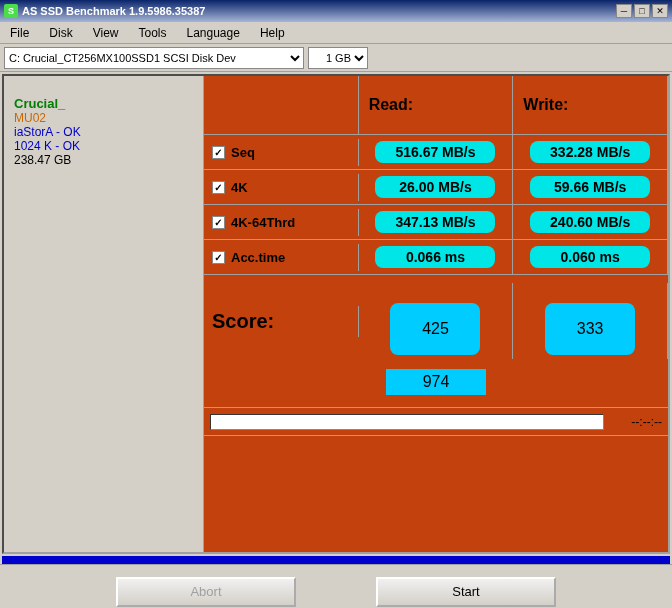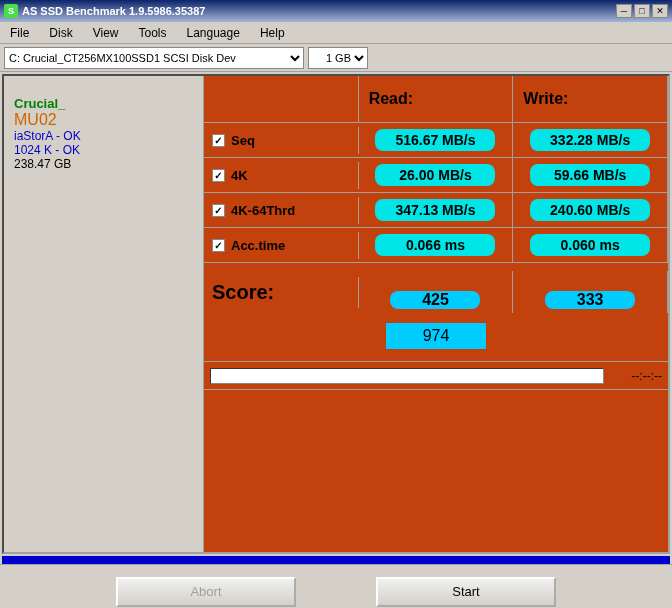--- a/index.html
+++ b/index.html
@@ -112,21 +112,21 @@
       border-right: 1px solid #a0a0a0;
       background: #d4d0c8;
     }
     .drive-name {
       color: #008000;
       font-size: 13px;
       font-weight: bold;
     }
     .drive-model {
       color: #cc6600;
-      font-size: 16px;
+      font-size: 12px;
     }
     .drive-driver {
       color: #0000cc;
       font-size: 12px;
     }
     .drive-info {
       color: #000;
       font-size: 12px;
     }
 
@@ -137,21 +137,21 @@
       flex-direction: column;
     }
 
     
     .bench-header {
       display: grid;
       grid-template-columns: 1fr 1fr 1fr;
       border-bottom: 1px solid #a0a0a0;
     }
     .bench-header-cell {
-      padding: 14px 10px;
+      padding: 20px 10px;
       font-size: 16px;
       font-weight: bold;
       color: #000;
       border-right: 1px solid #a0a0a0;
     }
     .bench-header-cell:first-child {
       border-left: none;
     }
 
     
@@ -214,23 +214,23 @@
       border-right: 1px solid #a0a0a0;
     }
     .score-value-cell {
       padding: 4px 10px;
       text-align: center;
       border-right: 1px solid #a0a0a0;
     }
     .score-value {
       background: #00ccff;
       border-radius: 8px;
-      padding: 0 20px;
+      padding: 17px 20px;
       font-size: 16px;
-      font-weight: bold;
+      font-weight: normal;
       color: #000;
       display: inline-block;
       min-width: 90px;
       text-align: center;
       margin-top: 16px;
     }
     .score-total-row {
       text-align: center;
       padding: 4px;
     }

